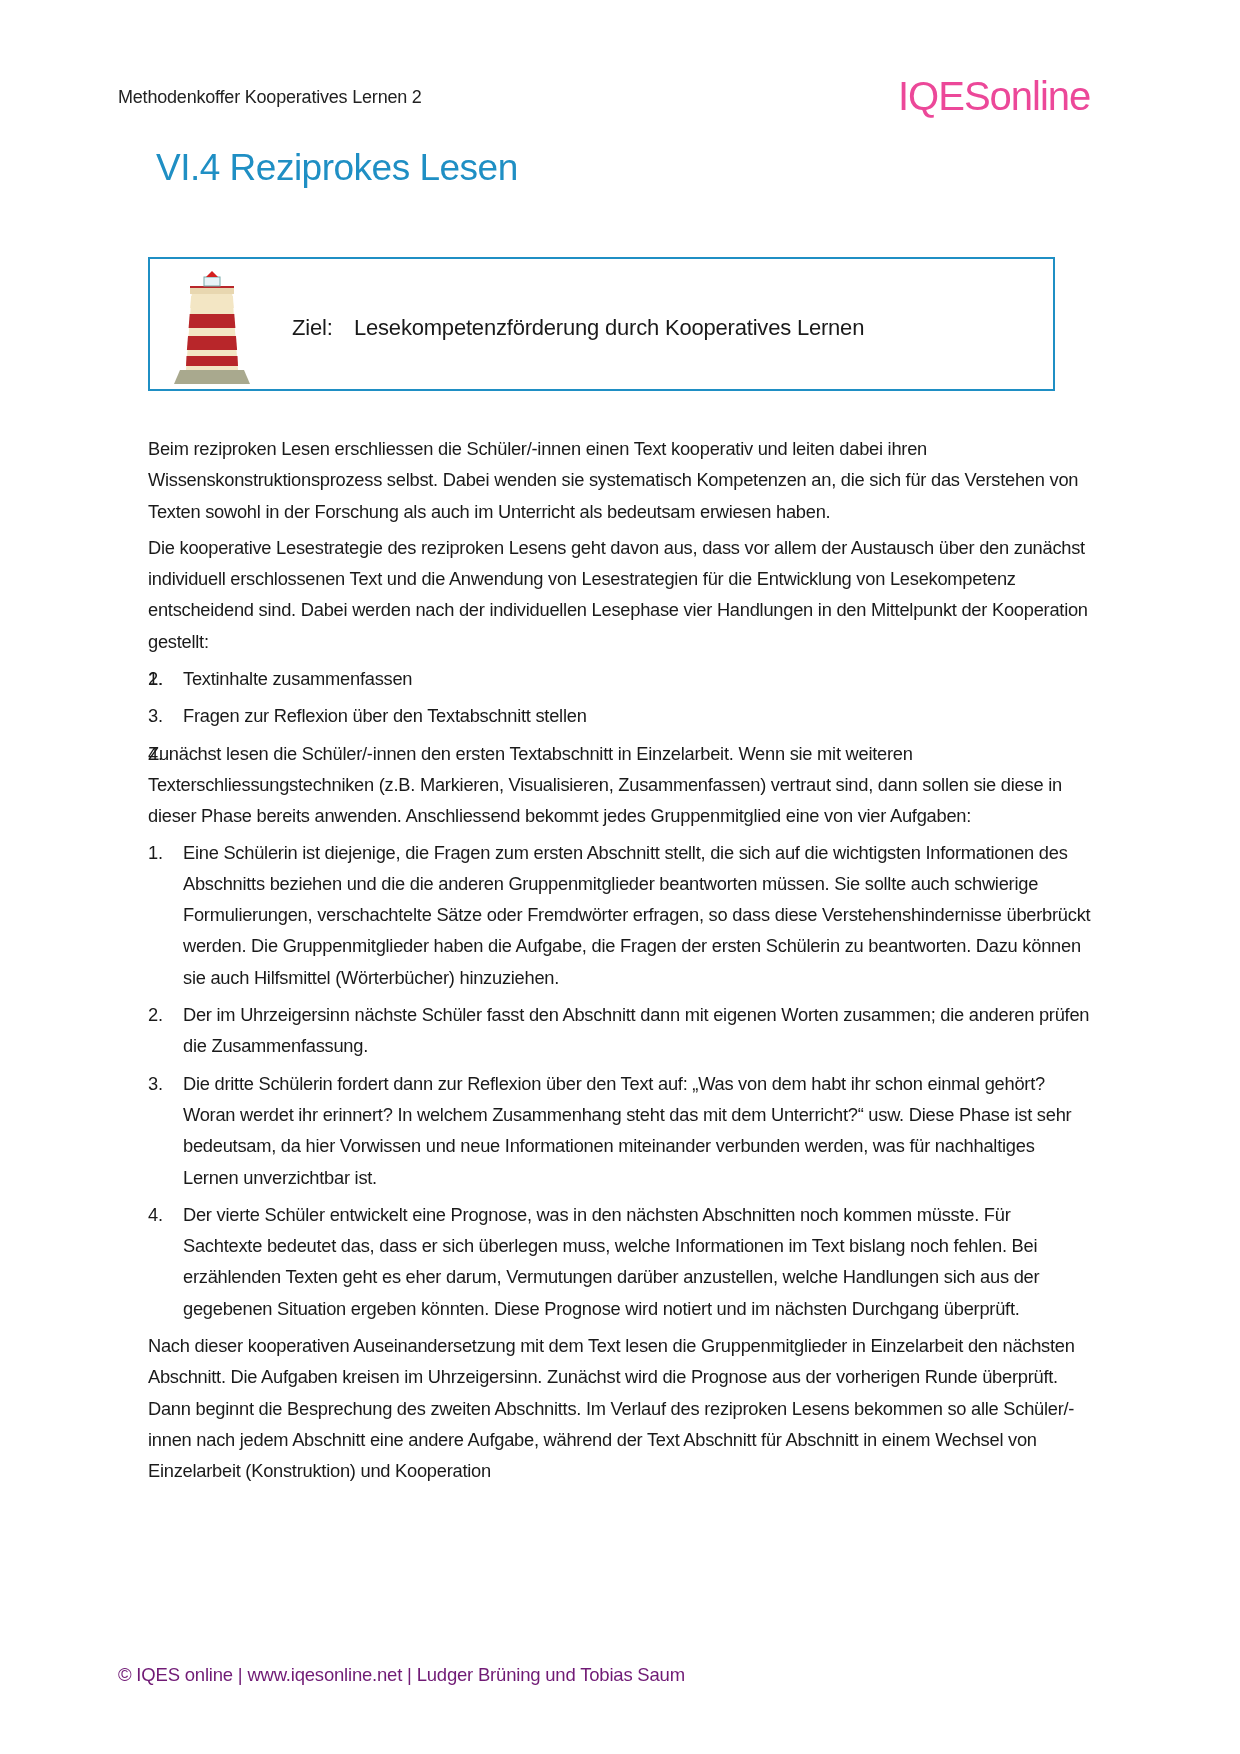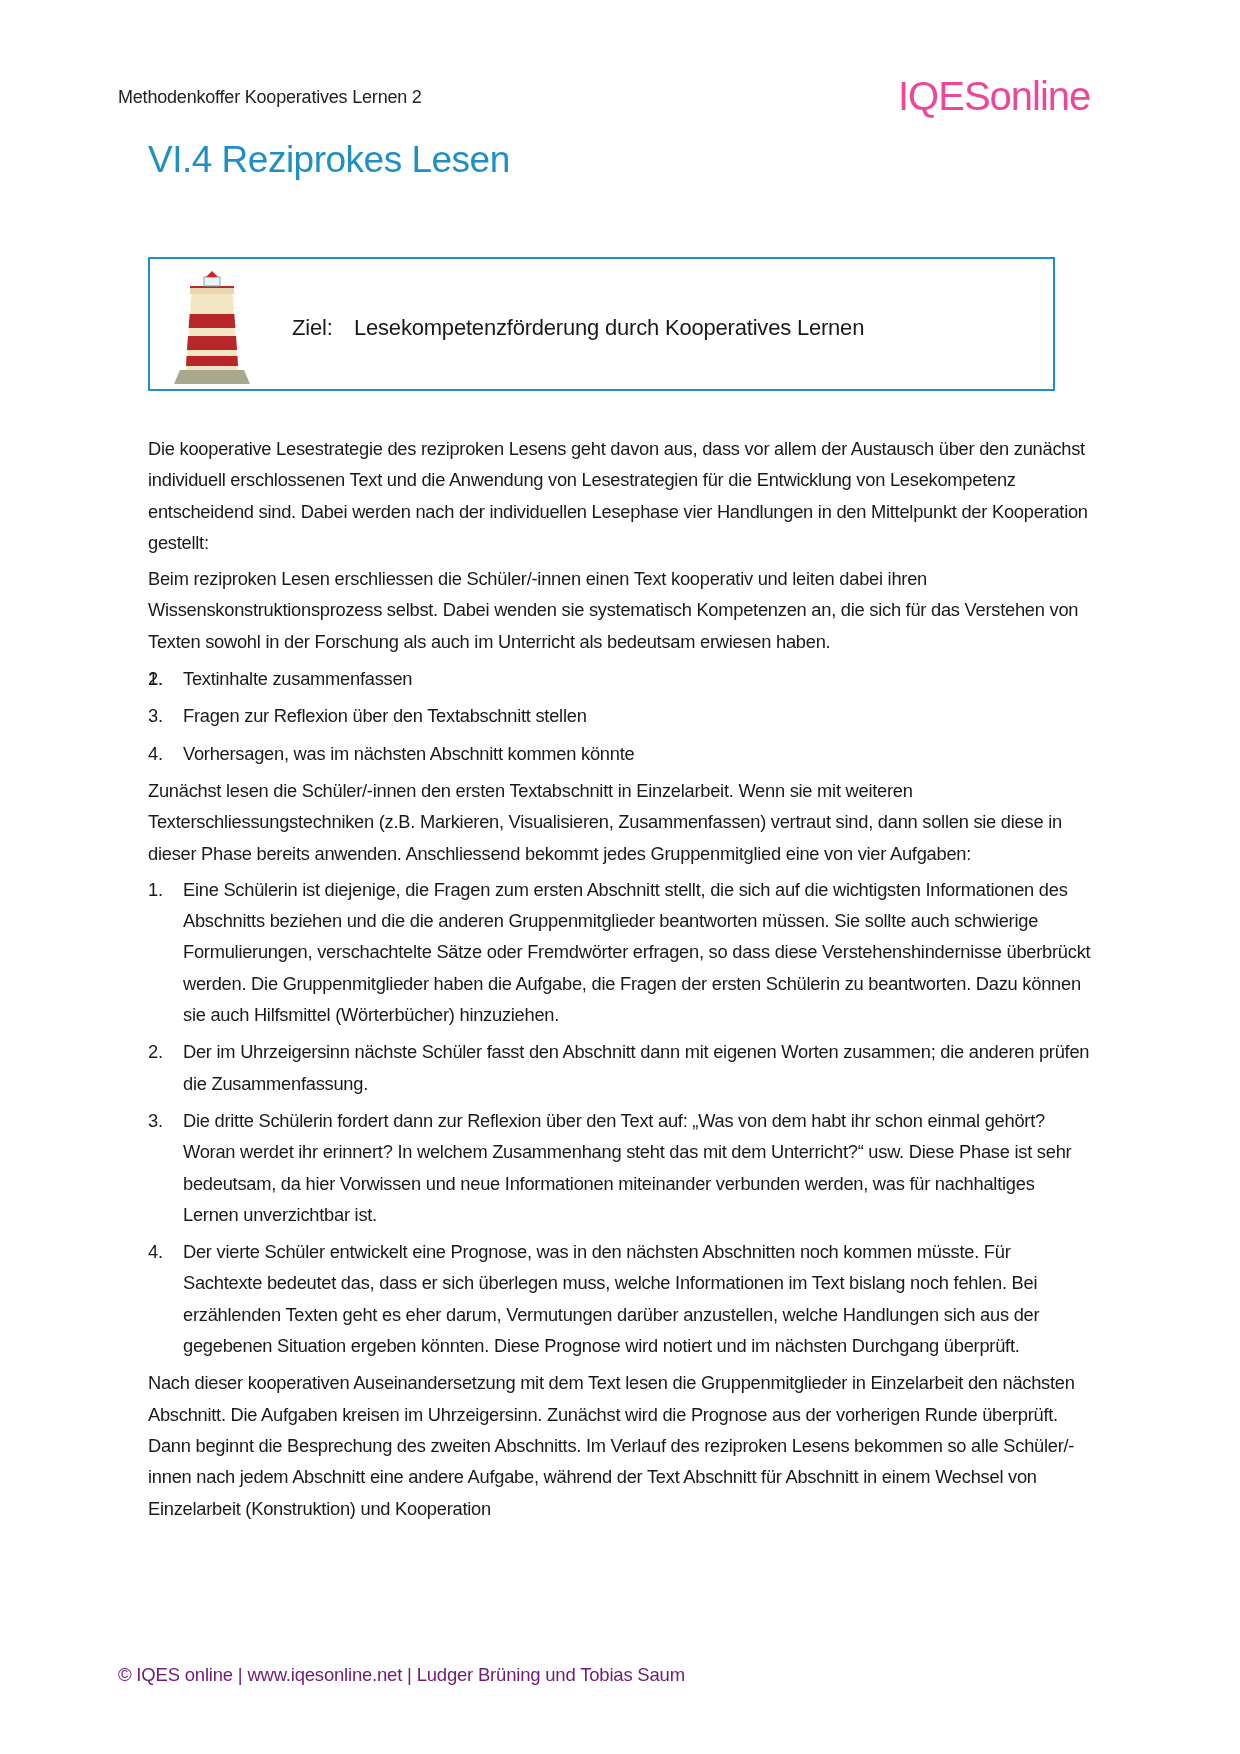--- a/index.html
+++ b/index.html
@@ -2,21 +2,21 @@
 <html><head>
 <meta charset="utf-8">
 <style>
   html, body { margin: 0; padding: 0; background: #ffffff; }
   body { width: 1240px; height: 1754px; position: relative; overflow: hidden;
          font-family: "Liberation Sans", sans-serif; color: #1a1a1a; }
   .header-left { position: absolute; left: 118px; top: 87px; font-size: 18px; color: #222; letter-spacing: -0.2px; }
   .logo { position: absolute; left: 898px; top: 74px; font-size: 40px; line-height: 44px; letter-spacing: -1px; }
   .logo .iqes { color: #ec4899; }
   .logo .online { color: #ec4899; }
-  .title { position: absolute; left: 148px; top: 139px; font-size: 37px; color: #1f8fc4; letter-spacing: -0.5px; font-weight: normal; margin: 0; }
+  .title { position: absolute; left: 148px; top: 139px; font-size: 37px; color: #1f8fc4; letter-spacing: -0.5px; font-weight: normal; margin: 8px; }
   .goal-box { position: absolute; left: 148px; top: 257px; width: 907px; height: 134px; border: 2px solid #1f8fc4; box-sizing: border-box; }
   .lighthouse { position: absolute; left: 22px; top: 7px; width: 80px; height: 120px; }
   .goal-text { position: absolute; left: 142px; top: 56px; font-size: 22px; color: #1a1a1a; letter-spacing: -0.2px; }
   .goal-text .label { display: inline-block; width: 62px; }
   .content { position: absolute; left: 148px; top: 433px; width: 946px; font-size: 18.3px; line-height: 31.3px; letter-spacing: -0.25px; }
   .content p { margin: 0 0 5px 0; }
   .content ol { list-style: none; margin: 0 0 6px 0; padding: 0; }
   .content ol li { position: relative; padding-left: 35px; margin-bottom: 6px; }
   .content ol li .num { position: absolute; left: 0; top: 0; }
   .content ol.short li { margin-bottom: 6px; }
@@ -46,28 +46,28 @@
     <rect x="18" y="20" width="44" height="2" fill="#b8262a"></rect>
     <rect x="32" y="11" width="16" height="9" fill="#e8f4f8" stroke="#7aa" stroke-width="1"></rect>
     <polygon points="34,11 46,11 40,5" fill="#d42020"></polygon>
   </svg>
   <div class="goal-text">
     <span class="label">Ziel:</span><span>Lesekompetenzförderung durch Kooperatives Lernen</span>
   </div>
 </div>
 
 <div class="content">
+  <p>Beim reziproken Lesen erschliessen die Schüler/-innen einen Text kooperativ und leiten dabei ihren Wissenskonstruktionsprozess selbst. Dabei wenden sie systematisch Kompetenzen an, die sich für das Verstehen von Texten sowohl in der Forschung als auch im Unterricht als bedeutsam erwiesen haben.</p>
   <p>Die kooperative Lesestrategie des reziproken Lesens geht davon aus, dass vor allem der Austausch über den zunächst individuell erschlossenen Text und die Anwendung von Lesestrategien für die Entwicklung von Lesekompetenz entscheidend sind. Dabei werden nach der individuellen Lesephase vier Handlungen in den Mittelpunkt der Kooperation gestellt:</p>
-  <p>Beim reziproken Lesen erschliessen die Schüler/-innen einen Text kooperativ und leiten dabei ihren Wissenskonstruktionsprozess selbst. Dabei wenden sie systematisch Kompetenzen an, die sich für das Verstehen von Texten sowohl in der Forschung als auch im Unterricht als bedeutsam erwiesen haben.</p>
 
   <ol class="short">
     <li><span class="num">1.</span></li>
     <li><span class="num">2.</span><span>Textinhalte zusammenfassen</span></li>
     <li><span class="num">3.</span><span>Fragen zur Reflexion über den Textabschnitt stellen</span></li>
-    <li><span class="num">4.</span><span>Vorhersagen, was im nächsten Abschnitt kommen könnte</span></li>
+    <li><span class="num">4.</span></li>
   </ol>
 
   <p>Zunächst lesen die Schüler/-innen den ersten Textabschnitt in Einzelarbeit. Wenn sie mit weiteren Texterschliessungstechniken (z.B. Markieren, Visualisieren, Zusammenfassen) vertraut sind, dann sollen sie diese in dieser Phase bereits anwenden. Anschliessend bekommt jedes Gruppenmitglied eine von vier Aufgaben:</p>
 
   <ol>
     <li><span class="num">1.</span><span>Eine Schülerin ist diejenige, die Fragen zum ersten Abschnitt stellt, die sich auf die wichtigsten Informationen des Abschnitts beziehen und die die anderen Gruppenmitglieder beantworten müssen. Sie sollte auch schwierige Formulierungen, verschachtelte Sätze oder Fremdwörter erfragen, so dass diese Verstehenshindernisse überbrückt werden. Die Gruppenmitglieder haben die Aufgabe, die Fragen der ersten Schülerin zu beantworten. Dazu können sie auch Hilfsmittel (Wörterbücher) hinzuziehen.</span></li>
     <li><span class="num">2.</span><span>Der im Uhrzeigersinn nächste Schüler fasst den Abschnitt dann mit eigenen Worten zusammen; die anderen prüfen die Zusammenfassung.</span></li>
     <li><span class="num">3.</span><span>Die dritte Schülerin fordert dann zur Reflexion über den Text auf: „Was von dem habt ihr schon einmal gehört? Woran werdet ihr erinnert? In welchem Zusammenhang steht das mit dem Unterricht?“ usw. Diese Phase ist sehr bedeutsam, da hier Vorwissen und neue Informationen miteinander verbunden werden, was für nachhaltiges Lernen unverzichtbar ist.</span></li>
     <li><span class="num">4.</span><span>Der vierte Schüler entwickelt eine Prognose, was in den nächsten Abschnitten noch kommen müsste. Für Sachtexte bedeutet das, dass er sich überlegen muss, welche Informationen im Text bislang noch fehlen. Bei erzählenden Texten geht es eher darum, Vermutungen darüber anzustellen, welche Handlungen sich aus der gegebenen Situation ergeben könnten. Diese Prognose wird notiert und im nächsten Durchgang überprüft.</span></li>
   </ol>

